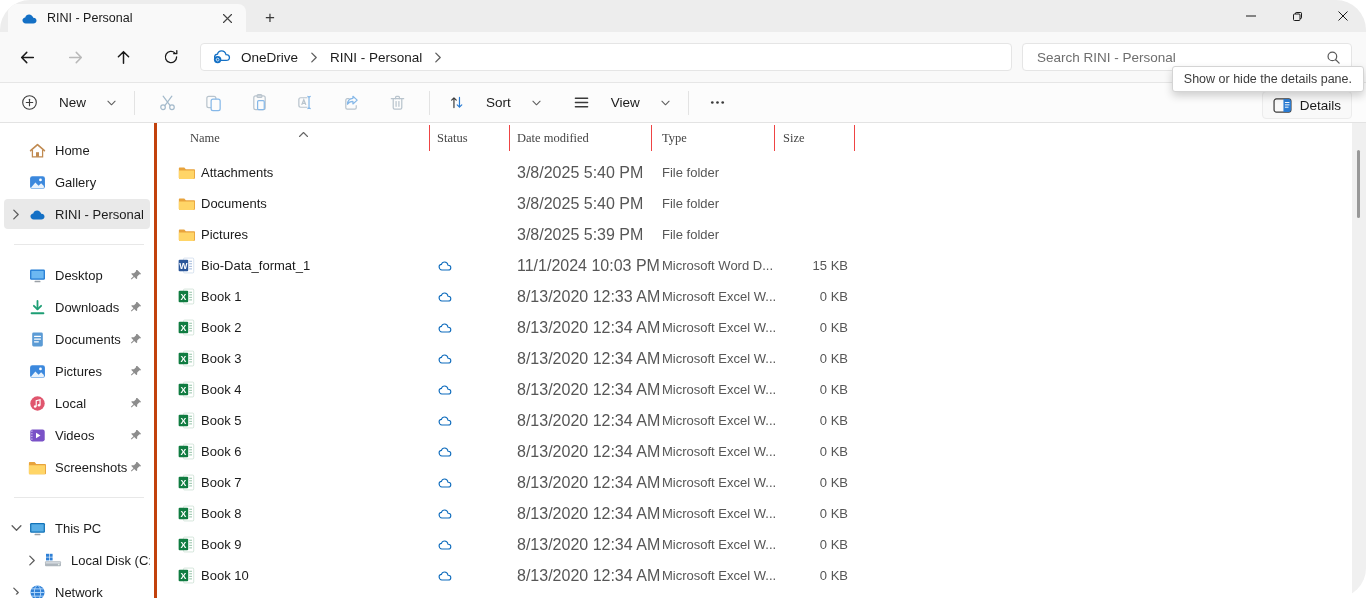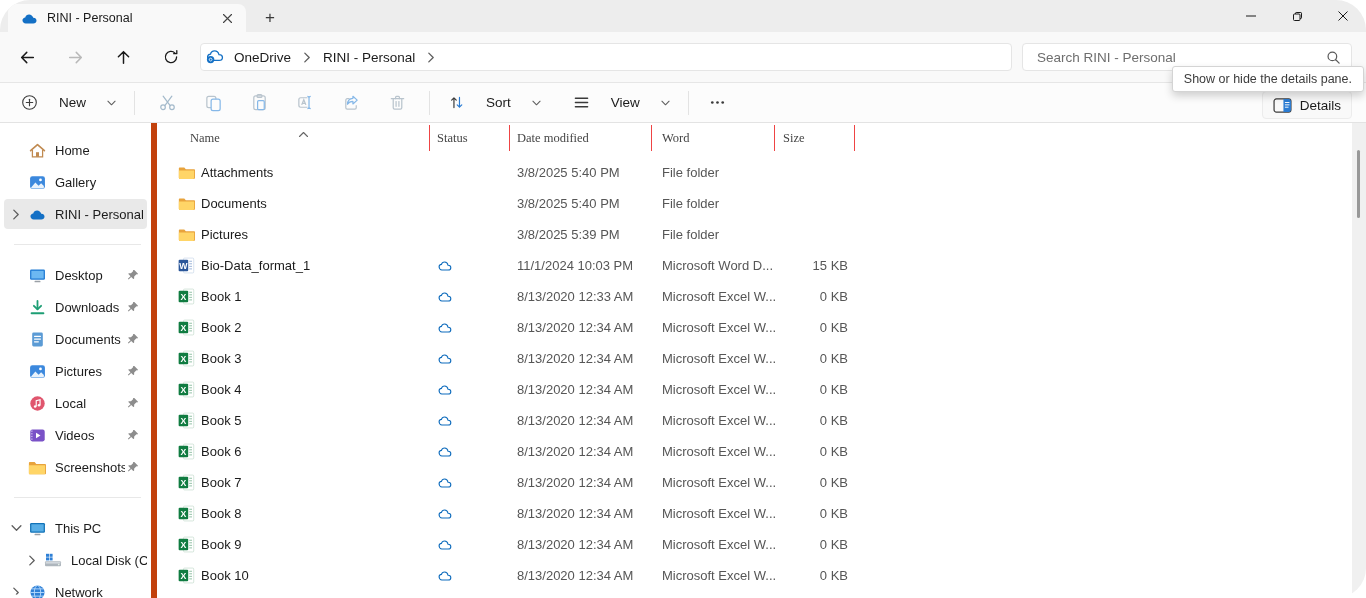--- a/index.html
+++ b/index.html
@@ -19,21 +19,21 @@
   .win-controls { position:absolute; right:0; top:0; height:32px; display:flex; }
   .win-btn { width:46px; height:32px; display:flex; align-items:center; justify-content:center; background:transparent; border:none; }
 
   
   .navbar { position:absolute; left:0; top:32px; width:1366px; height:50px; background:#f9f9f9;
     display:flex; align-items:center; }
   .nav-btn { width:36px; height:34px; display:flex; align-items:center; justify-content:center;
     border:none; background:transparent; border-radius:4px; }
   .nav-btns { display:flex; gap:12px; padding-left:9px; }
   .addressbar { position:absolute; left:200px; top:11px; width:812px; height:28px; background:#fff;
-    border:1px solid #e5e5e5; border-radius:4px; display:flex; align-items:center; padding:0 4px; }
+    border:1px solid #e5e5e5; border-radius:4px; display:flex; align-items:center; padding:0 11px; }
   .crumb { font-size:13.5px; color:#1b1b1b; padding:2px 6px; border-radius:3px; white-space:nowrap; }
   .crumb-chev { color:#5f5f5f; padding:0 6px; display:flex; align-items:center; }
   .searchbar { position:absolute; left:1022px; top:11px; width:330px; height:28px; background:#fff;
     border:1px solid #e5e5e5; border-radius:4px; display:flex; align-items:center; padding:0 10px 0 14px; }
   .searchbar input { flex:1; border:none; outline:none; background:transparent; font-size:13.5px; color:#1b1b1b;
     font-family:"Liberation Sans","DejaVu Sans",sans-serif; }
   .searchbar input::placeholder { color:#6e6e6e; }
 
   
   .toolbar { position:absolute; left:0; top:82px; width:1366px; height:41px; background:#fcfcfc;
@@ -48,40 +48,40 @@
 
   
   .tooltip { position:absolute; top:66px; right:2px; background:#fff; border:1px solid #d4d4d4; border-radius:3px;
     box-shadow:0 4px 9px rgba(0,0,0,.18); padding:5px 11px; font-size:12.5px; color:#3c3c3c; z-index:40; white-space:nowrap; }
 
   
   .main { position:absolute; left:0; top:123px; width:1366px; height:475px; background:#fff; overflow:hidden; }
 
   
   .sidebar { position:absolute; left:0; top:0; width:157px; height:100%; background:#fff;
-    border-right:6px solid #c2410c; padding-top:12px; overflow:hidden; }
+    border-right:3px solid #c2410c; padding-top:12px; overflow:hidden; }
   .side-item { display:flex; align-items:center; height:30px; margin:0 4px 2px 4px; border-radius:4px; }
   .side-item.selected { background:#e9e9e9; }
   .chev { width:24px; display:flex; align-items:center; justify-content:center; flex:none; }
   .chev.indent { margin-left:16px; }
   .sicon { width:18px; height:18px; display:flex; align-items:center; justify-content:center; flex:none; margin-right:9px; }
   .slabel { font-size:13px; color:#1b1b1b; white-space:nowrap; overflow:hidden; flex:1; }
   .pin { width:16px; display:flex; align-items:center; justify-content:center; margin-right:6px; flex:none; }
   .side-divider { height:1px; background:#e8e8e8; margin:15px 10px 15px 14px; }
 
   
   .content { position:absolute; left:157px; top:0; right:14px; bottom:0; background:#fff; }
   .list-header { position:relative; display:flex; height:30px; align-items:center; padding-left:8px; }
   .hcell { font-size:12.5px; color:#454545; border-right:1px solid #ef4444; height:26px; display:flex; align-items:center;font-family:Liberation Serif, serif; }
   .sort-caret { position:absolute; left:141px; top:1px; }
   .rows { padding-top:4px; }
   .row { display:flex; align-items:center; height:31px; padding-left:8px; }
   .c-name { width:265px; display:flex; align-items:center; overflow:hidden; }
   .c-status { width:80px; display:flex; align-items:center; padding-left:7px; }
-  .c-date { width:142px; padding-left:7px; font-size:13px; color:#565656; white-space:nowrap; }
+  .c-date { width:142px; padding-left:7px; font-size:16px; color:#565656; white-space:nowrap; }
   .c-type { width:123px; padding-left:10px; font-size:13px; color:#565656; white-space:nowrap; overflow:hidden; }
   .c-size { width:80px; padding-right:7px; font-size:13px; color:#565656; text-align:right; }
   .hcell.c-name { padding-left:25px; }
   .hcell.c-size { display:block; line-height:26px; text-align:left; padding-left:8px; }
   .ficon { width:17px; height:17px; margin-left:13px; margin-right:6px; flex:none; display:flex; align-items:center; justify-content:center; }
   .fname { font-size:13px; color:#1b1b1b; white-space:nowrap; overflow:hidden; }
 
   
   .scrollbar { position:absolute; right:0; top:0; width:14px; height:100%; background:#f0f0f0; }
   .scroll-thumb { position:absolute; left:5px; top:27px; width:3px; height:68px; background:#989898; border-radius:2px; }
@@ -512,21 +512,21 @@
     <section class="content">
       <div class="list-header">
         <span class="sort-caret">
           <svg width="11" height="7" viewBox="0 0 11 7">
               <path d="M1.5 5.5 5.5 1.5l4 4" fill="none" stroke="#666" stroke-width="1.1" stroke-linecap="round" stroke-linejoin="round"></path>
             </svg>
         </span>
         <div class="hcell c-name">Name</div>
         <div class="hcell c-status">Status</div>
         <div class="hcell c-date" style="color:#454545;font-size:12.5px">Date modified</div>
-        <div class="hcell c-type" style="color:#454545;font-size:12.5px">Word</div>
+        <div class="hcell c-type" style="color:#454545;font-size:12.5px">Type</div>
         <div class="hcell c-size" style="color:#454545;font-size:12.5px">Size</div>
       </div>
       <div class="rows" id="rows">
           <div class="row">
             <div class="c-name">
               <span class="ficon">
                 <svg width="18" height="15" viewBox="0 0 20 16">
                   <path d="M1 3.2c0-.7.5-1.2 1.2-1.2h5.2l1.8 2.1h9.6c.7 0 1.2.5 1.2 1.2v9c0 .7-.5 1.2-1.2 1.2H2.2c-.7 0-1.2-.5-1.2-1.2z" fill="#e8a33c"></path>
                   <path d="M1 5.6h18v8.7c0 .7-.5 1.2-1.2 1.2H2.2c-.7 0-1.2-.5-1.2-1.2z" fill="#ffd567"></path>
                 </svg>

